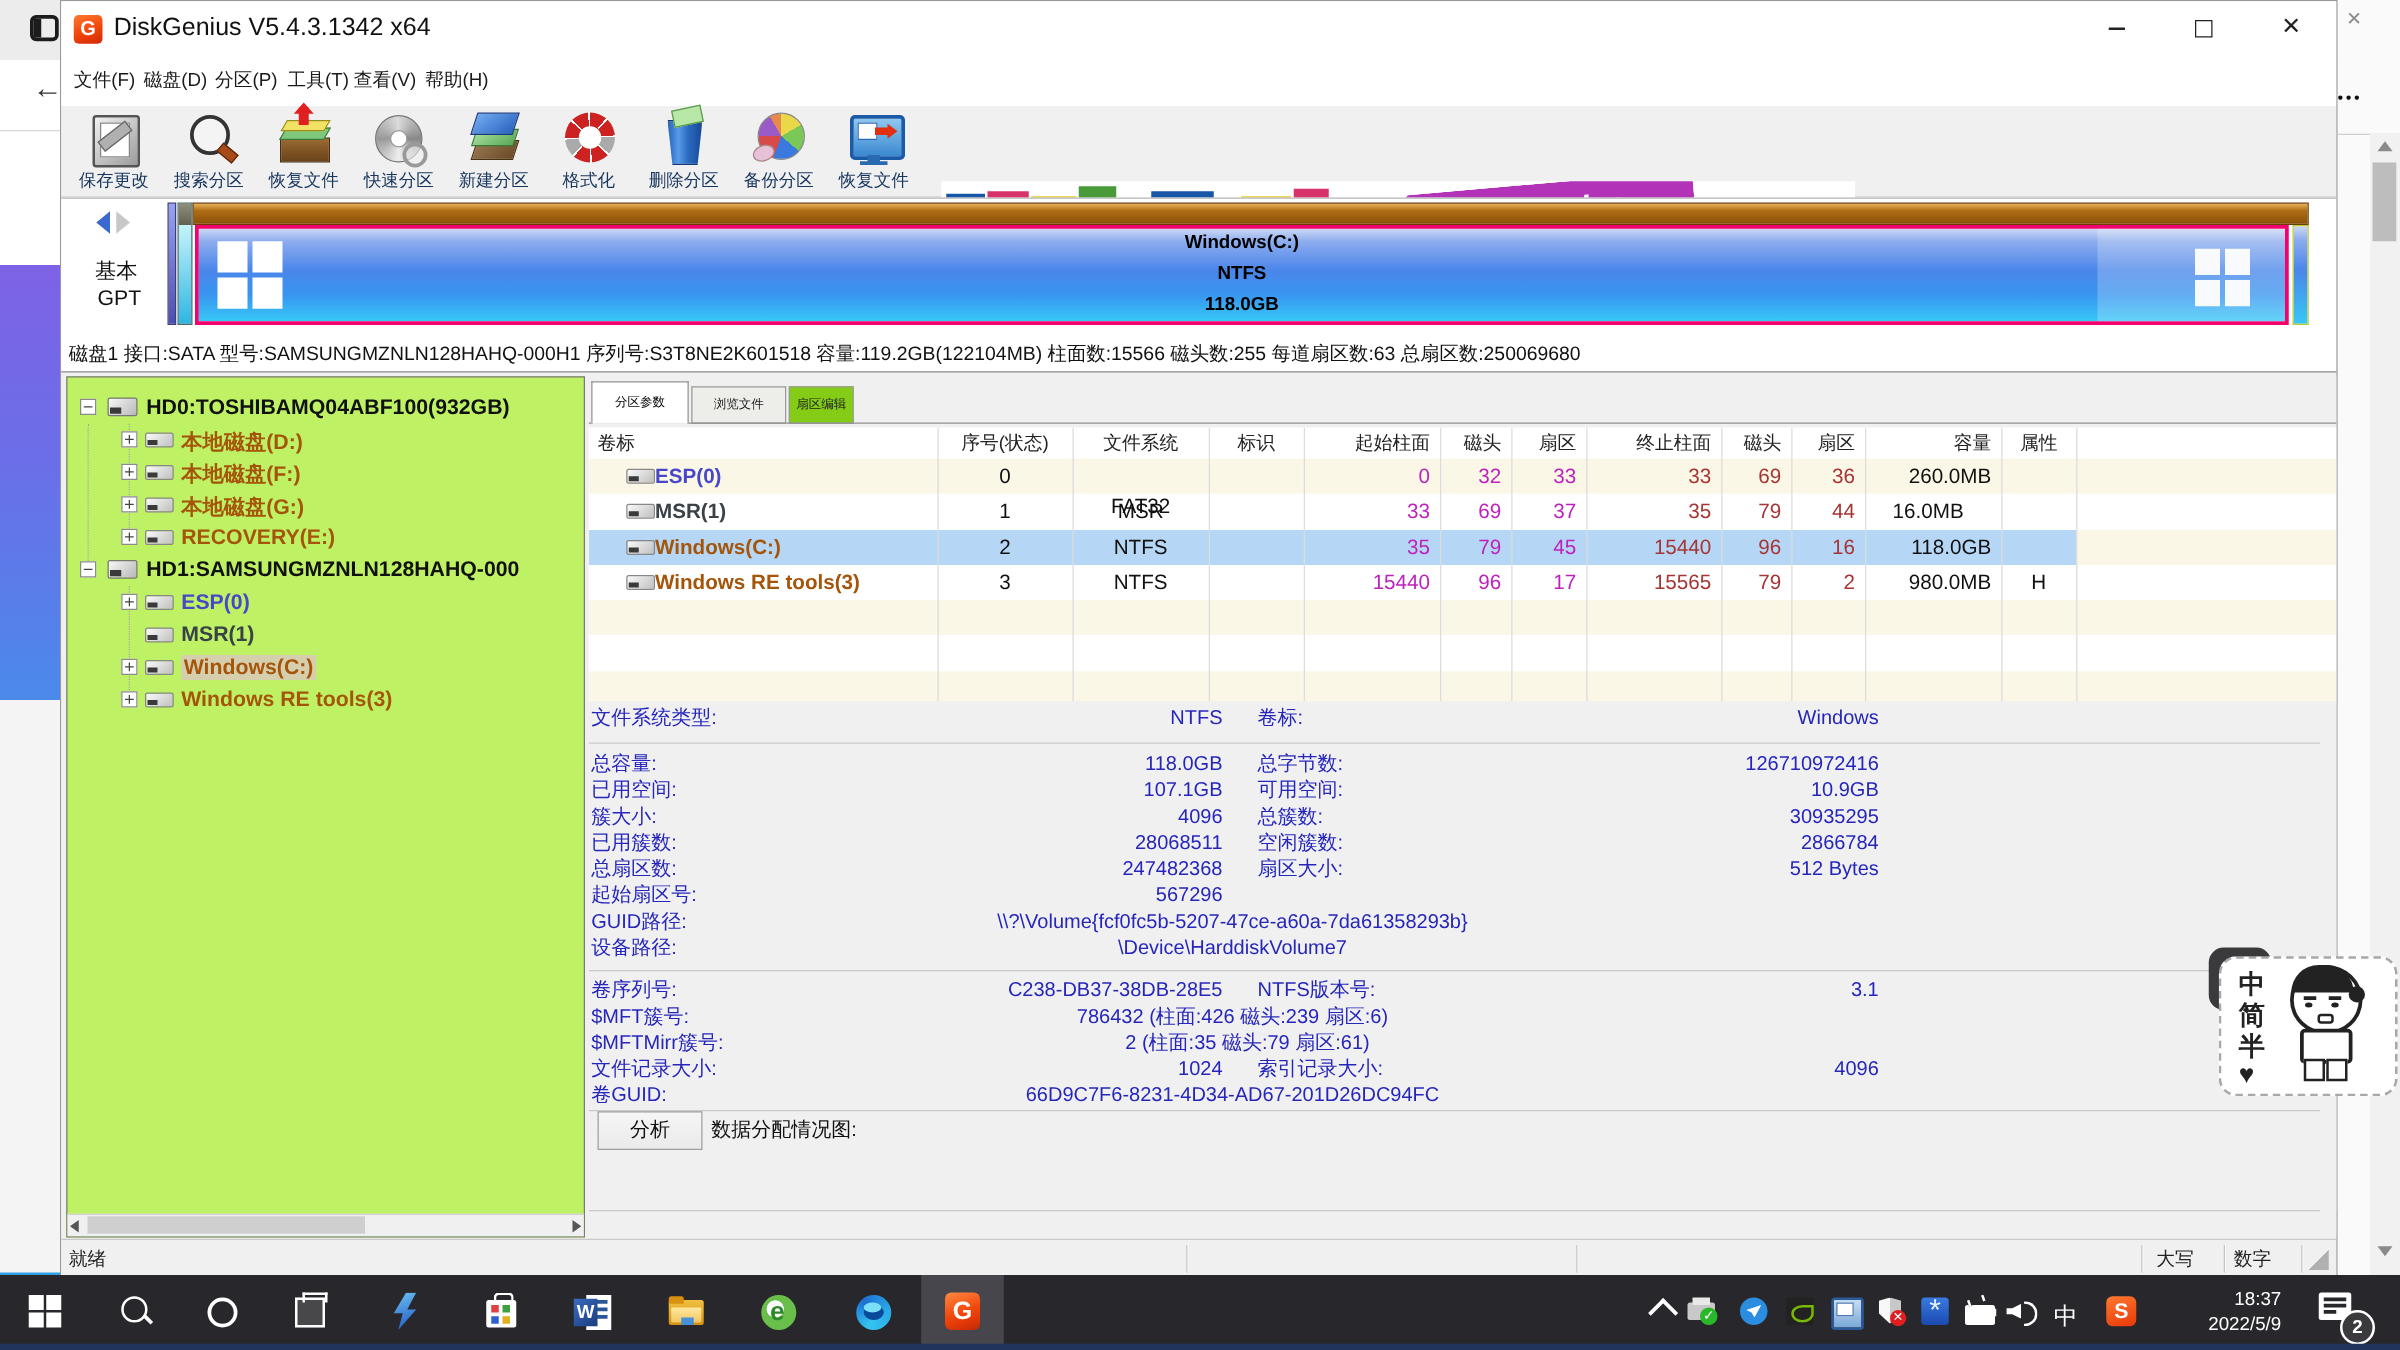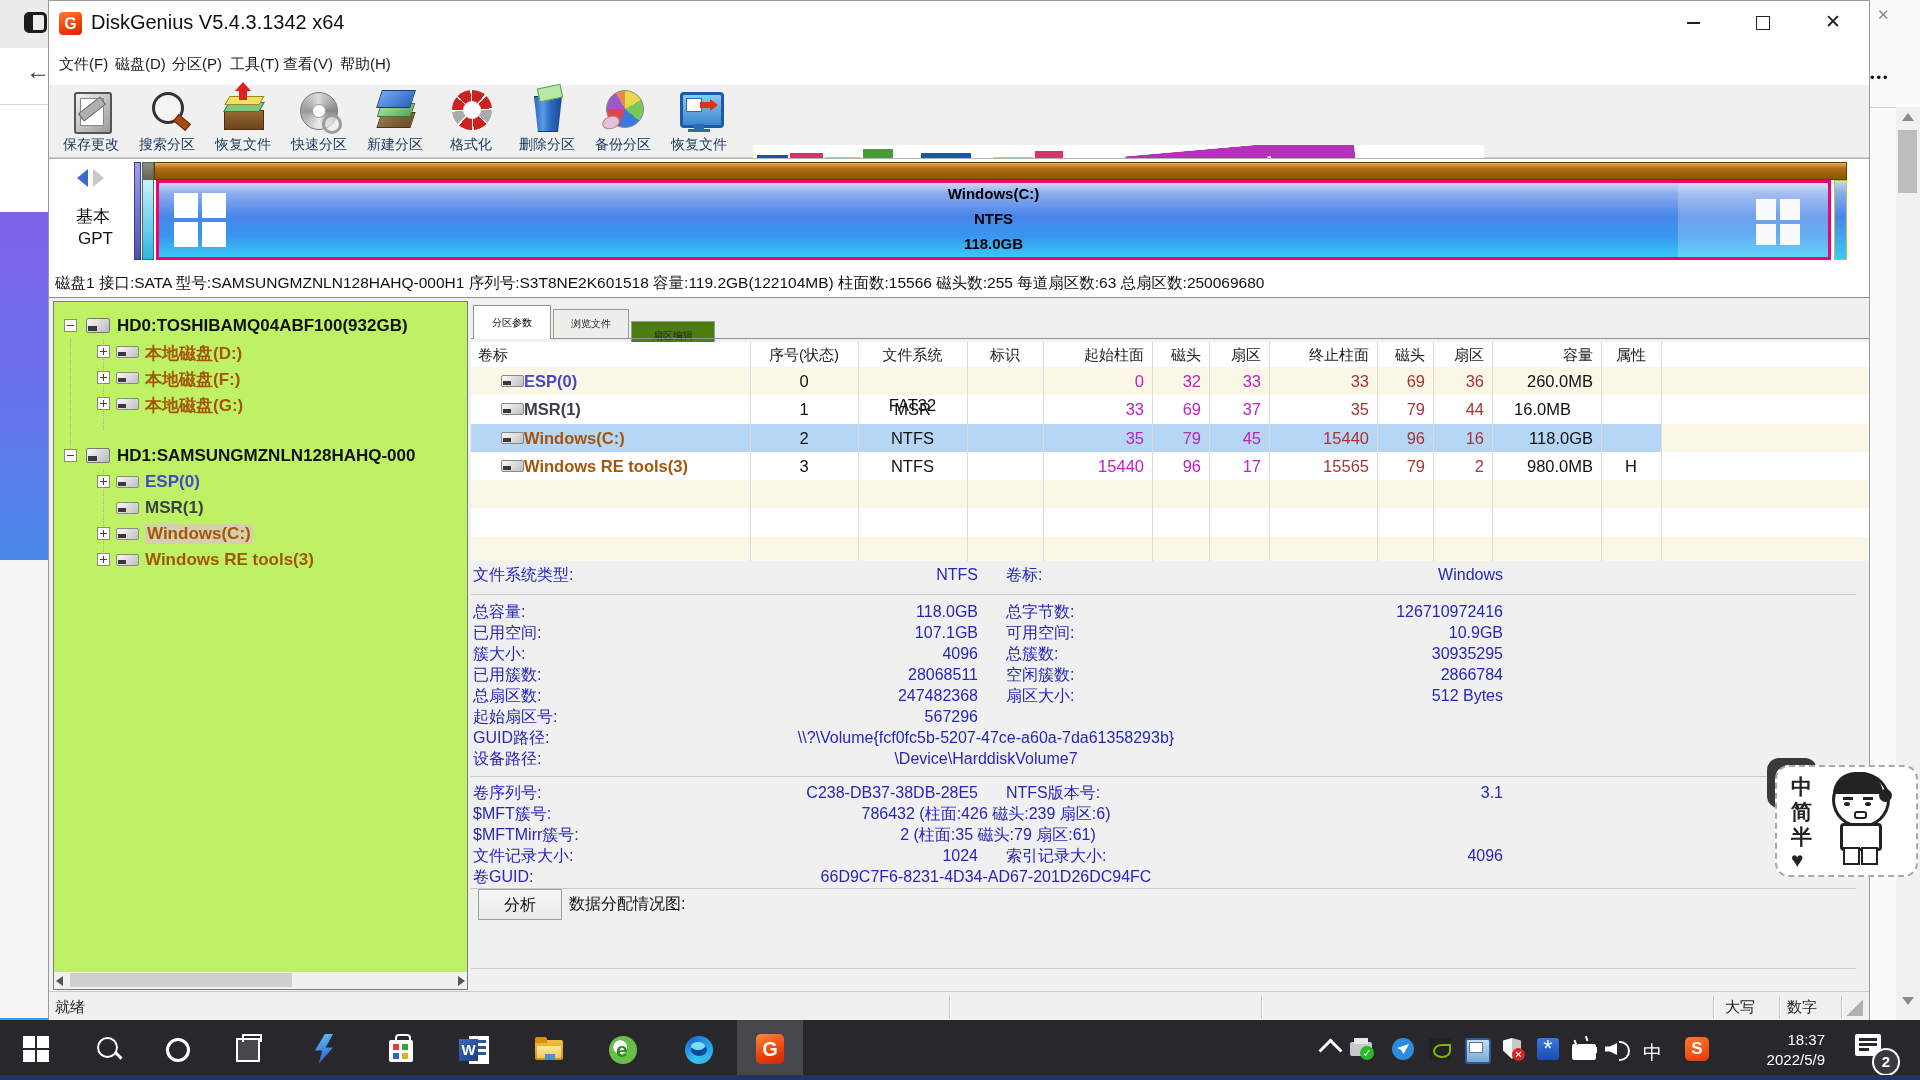--- a/index.html
+++ b/index.html
@@ -61,21 +61,21 @@
   .dicon{position:absolute;top:5px;width:24px;height:15px;background:linear-gradient(135deg,#f8f8f8,#b8b8b8);border:1px solid #777;border-radius:2px;box-sizing:border-box;}
   .dicon::after{content:"";position:absolute;left:1px;bottom:1px;width:9px;height:5px;background:#3a3a3a;}
   .picon{position:absolute;top:7px;width:23px;height:12px;background:linear-gradient(135deg,#fafafa,#c0c0c0);border:1px solid #888;border-radius:2px;box-sizing:border-box;}
   .picon::after{content:"";position:absolute;left:1px;bottom:1px;width:8px;height:4px;background:#3a3a3a;}
   .tlbl{position:absolute;top:3px;font-size:17px;font-weight:bold;white-space:nowrap;}
   .dotv{position:absolute;width:1px;border-left:1px dotted #a8a89a;}
   .rpanel{left:422px;top:3px;width:1398px;height:689px;background:#f0f0f0;}
   .tab{position:absolute;box-sizing:border-box;font-size:10px;text-align:center;}
   .tab.active{left:2px;top:4px;width:78px;height:34px;background:#fff;border:1px solid #919191;border-bottom:none;line-height:34px;z-index:3;color:#000;}
   .tab.t2{left:82px;top:8px;width:76px;height:30px;background:#ededea;border:1px solid #9a9a9a;line-height:28px;color:#222;}
-  .tab.t3{left:160px;top:20px;width:84px;height:30px;background:#4d7c0f;border:1px solid #9a9a9a;line-height:28px;color:#222;}
+  .tab.t3{left:160px;top:8px;width:52px;height:30px;background:#84cc16;border:1px solid #9a9a9a;line-height:28px;color:#222;}
   .tablewrap{position:absolute;left:0px;top:41px;width:1398px;height:219px;background:#fff;overflow:hidden;}
   .colline{position:absolute;top:0;width:1px;height:219px;background:#dcdcdc;}
   .th{position:absolute;top:0;height:25px;line-height:25px;font-size:15px;color:#222;white-space:nowrap;}
   .trowt{position:absolute;left:0;width:100%;height:28px;}
   .cream{background:#fbf7e7;}
   .white{background:#fff;}
   .selrow{background:#b5d7f5;}
   .cell{position:absolute;top:0;height:28px;line-height:28px;font-size:16.5px;white-space:nowrap;}
   .c-blk{color:#111;}
   .c-mag{color:#bd22bd;}
@@ -312,20 +312,28 @@
           <div class="tlbl" style="left:91px;color:#a5550a;">本地磁盘(F:)</div>
         </div>
         <div class="abs trow" style="top:89px;">
           <div class="texp" style="left:43px;">
               <div class="h"></div>
               <div class="v"></div>
             </div>
           <div class="picon" style="left:62px;"></div>
           <div class="tlbl" style="left:91px;color:#a5550a;">本地磁盘(G:)</div>
         </div>
+        <div class="abs trow" style="top:115px;">
+          <div class="texp" style="left:43px;">
+              <div class="h"></div>
+              <div class="v"></div>
+            </div>
+          <div class="picon" style="left:62px;"></div>
+          <div class="tlbl" style="left:91px;color:#a5550a;">RECOVERY(E:)</div>
+        </div>
         <div class="abs trow" style="top:141px;">
           <div class="texp" style="left:10px;">
               <div class="h"></div>
             </div>
           <div class="dicon" style="left:32px;"></div>
           <div class="tlbl" style="left:63px;color:#111;">HD1:SAMSUNGMZNLN128HAHQ-000</div>
         </div>
         <div class="abs trow" style="top:167px;">
           <div class="texp" style="left:43px;">
               <div class="h"></div>

